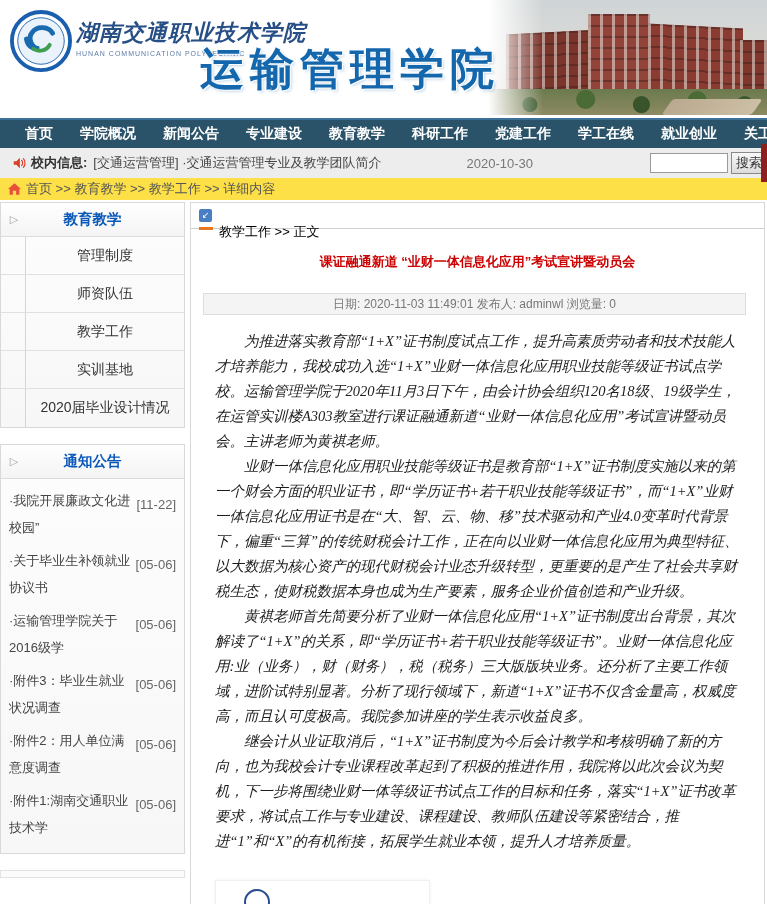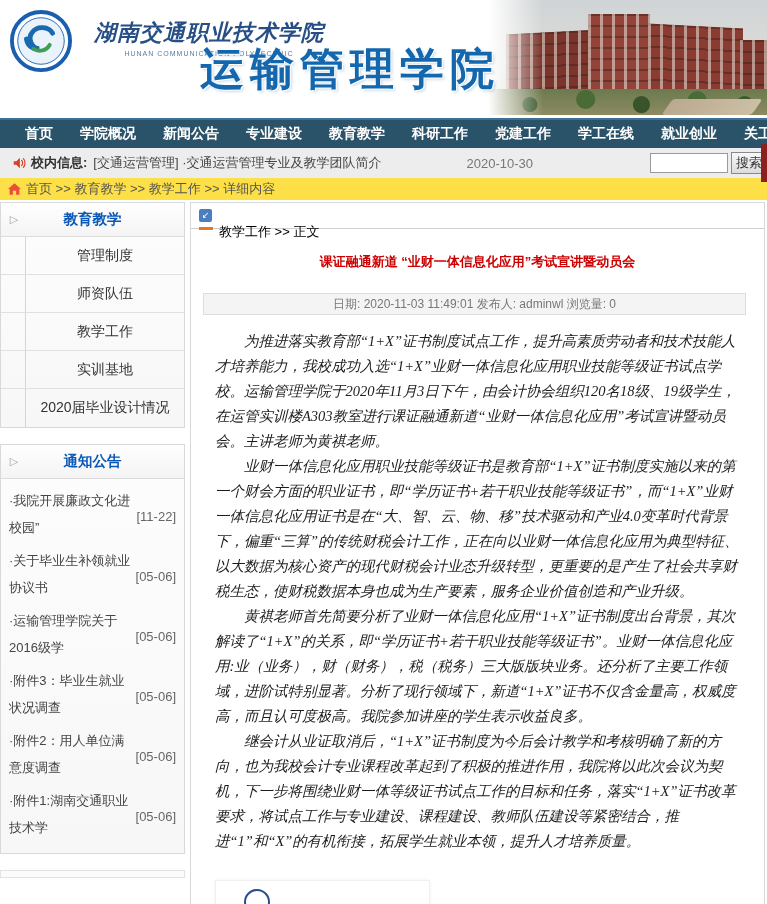--- a/index.html
+++ b/index.html
@@ -5,21 +5,21 @@
   * { margin:0; padding:0; box-sizing:border-box; }
   html,body { background:#fff; }
   body {
     width:767px; height:904px; overflow:hidden; position:relative;
     font-family:"Liberation Sans","DejaVu Sans",sans-serif;
   }
   
   .header { position:relative; height:118px; background:#fff; }
   .logo-wrap { position:absolute; left:10px; top:10px; display:flex; align-items:flex-start; }
   .logo-circle { width:62px; height:62px; flex:0 0 auto; }
-  .logo-text { margin-left:22px; margin-top:8px;text-align:center; }
+  .logo-text { margin-left:4px; margin-top:8px; }
   .logo-cn {
     font-family:"Liberation Serif","DejaVu Serif",serif;
     font-style:italic; font-weight:bold; font-size:22px; color:#274f86;
     letter-spacing:1px; white-space:nowrap;
   }
   .logo-en { font-size:7px; color:#5b7ba6; letter-spacing:1px; margin-top:2px; }
   .site-title {
     position:absolute; left:200px; top:40px;
     font-family:"Liberation Serif","DejaVu Serif",serif;
     font-weight:bold; font-size:44px; color:#1467ad; letter-spacing:6px;
@@ -81,21 +81,21 @@
   .side-head .side-title { flex:1; text-align:center; color:#0a58b8; font-weight:bold; font-size:14.5px;
     padding-right:26px; }
   .menu-item { display:flex; height:38px; border-bottom:1px solid #e0e0e0; align-items:center; }
   .menu-item:last-child { border-bottom:none; }
   .menu-gutter { width:25px; align-self:stretch; border-right:1px solid #d5d5d5; }
   .menu-label { flex:1; text-align:center; font-size:14px; color:#333; cursor:pointer; }
   .notice-list { padding:6px 6px 8px 6px; }
   .notice { position:relative; font-size:13px; line-height:27px; color:#444;
     padding:2px 2px 2px 2px; margin-bottom:2px; cursor:pointer; }
   .notice .notice-title { display:inline-block; width:126px; vertical-align:top; }
-  .notice .notice-date { position:absolute; right:2px; top:18px; color:#666;margin-left:48px; }
+  .notice .notice-date { position:absolute; right:2px; top:6px; color:#666;margin-left:48px; }
   .side-stub { border:1px solid #e2e2e2; height:8px; background:#fbfbfb; }
   
   .main-box { position:absolute; left:190px; top:2px; width:575px; min-height:760px;
     border:1px solid #d8d8d8; background:#fff; }
   .main-head { position:relative; display:flex; align-items:center; height:26px;
     border-bottom:1px solid #cfcfcf; padding-left:8px; }
   .doc-icon { width:13px; height:13px; background:#4a7ec2; color:#fff; font-size:9px;
     line-height:13px; text-align:center; border-radius:2px; margin-right:7px; }
   .main-path { font-size:13px; color:#000000;margin-top:32px; }
   .orange-tick { position:absolute; left:8px; bottom:-2px; width:14px; height:3px; background:#e87722; }

